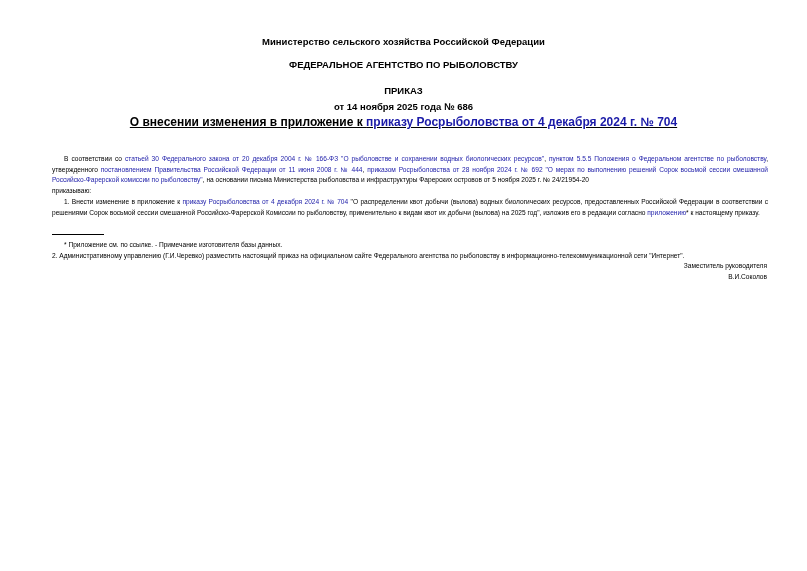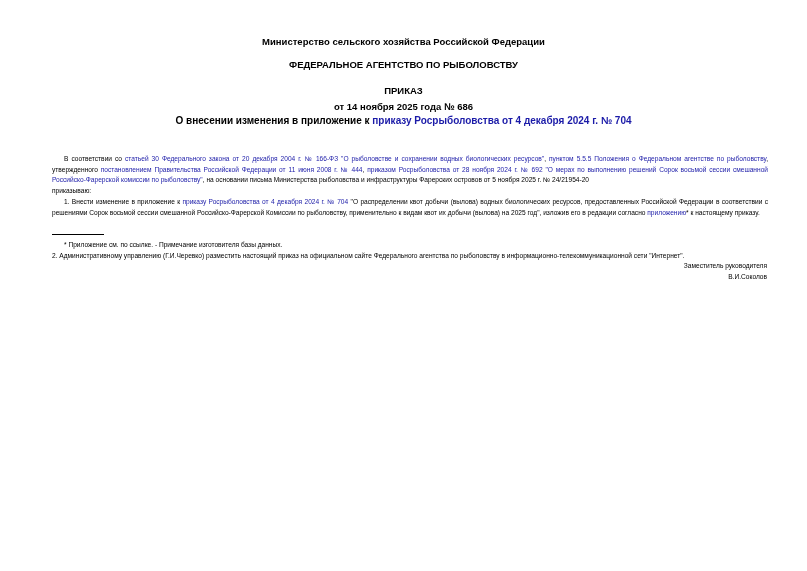--- a/index.html
+++ b/index.html
@@ -2,21 +2,21 @@
 <html><head>
   <meta charset="utf-8">
   <style>
     html, body { margin: 0; padding: 0; background: #ffffff; }
     body {
       width: 807px; height: 571px; overflow: hidden; position: relative;
       font-family: "Liberation Sans", sans-serif; color: #000;
     }
     .center { position: absolute; left: 0; width: 807px; text-align: center; font-weight: bold; }
     .h1 { font-size: 9.5px; }
-    .title { font-size: 10px; }
+    .title { font-size: 12px; text-decoration: underline; }
     a.lnk { color: #1b1ba8; text-decoration: none; }
     .para {
       position: absolute; left: 52px; width: 716px;
       font-size: 6.6px; line-height: 10.5px; text-align: justify;
     }
     .para .ind { display: inline-block; width: 12px; }
     .line { position: absolute; font-size: 6.6px; line-height: 10px; white-space: nowrap; }
     .fn-rule { position: absolute; left: 52px; top: 234px; width: 52px; height: 0; border-top: 1px solid #000; }
     .right { position: absolute; right: 40px; font-size: 6.6px; text-align: right; }
   </style>

